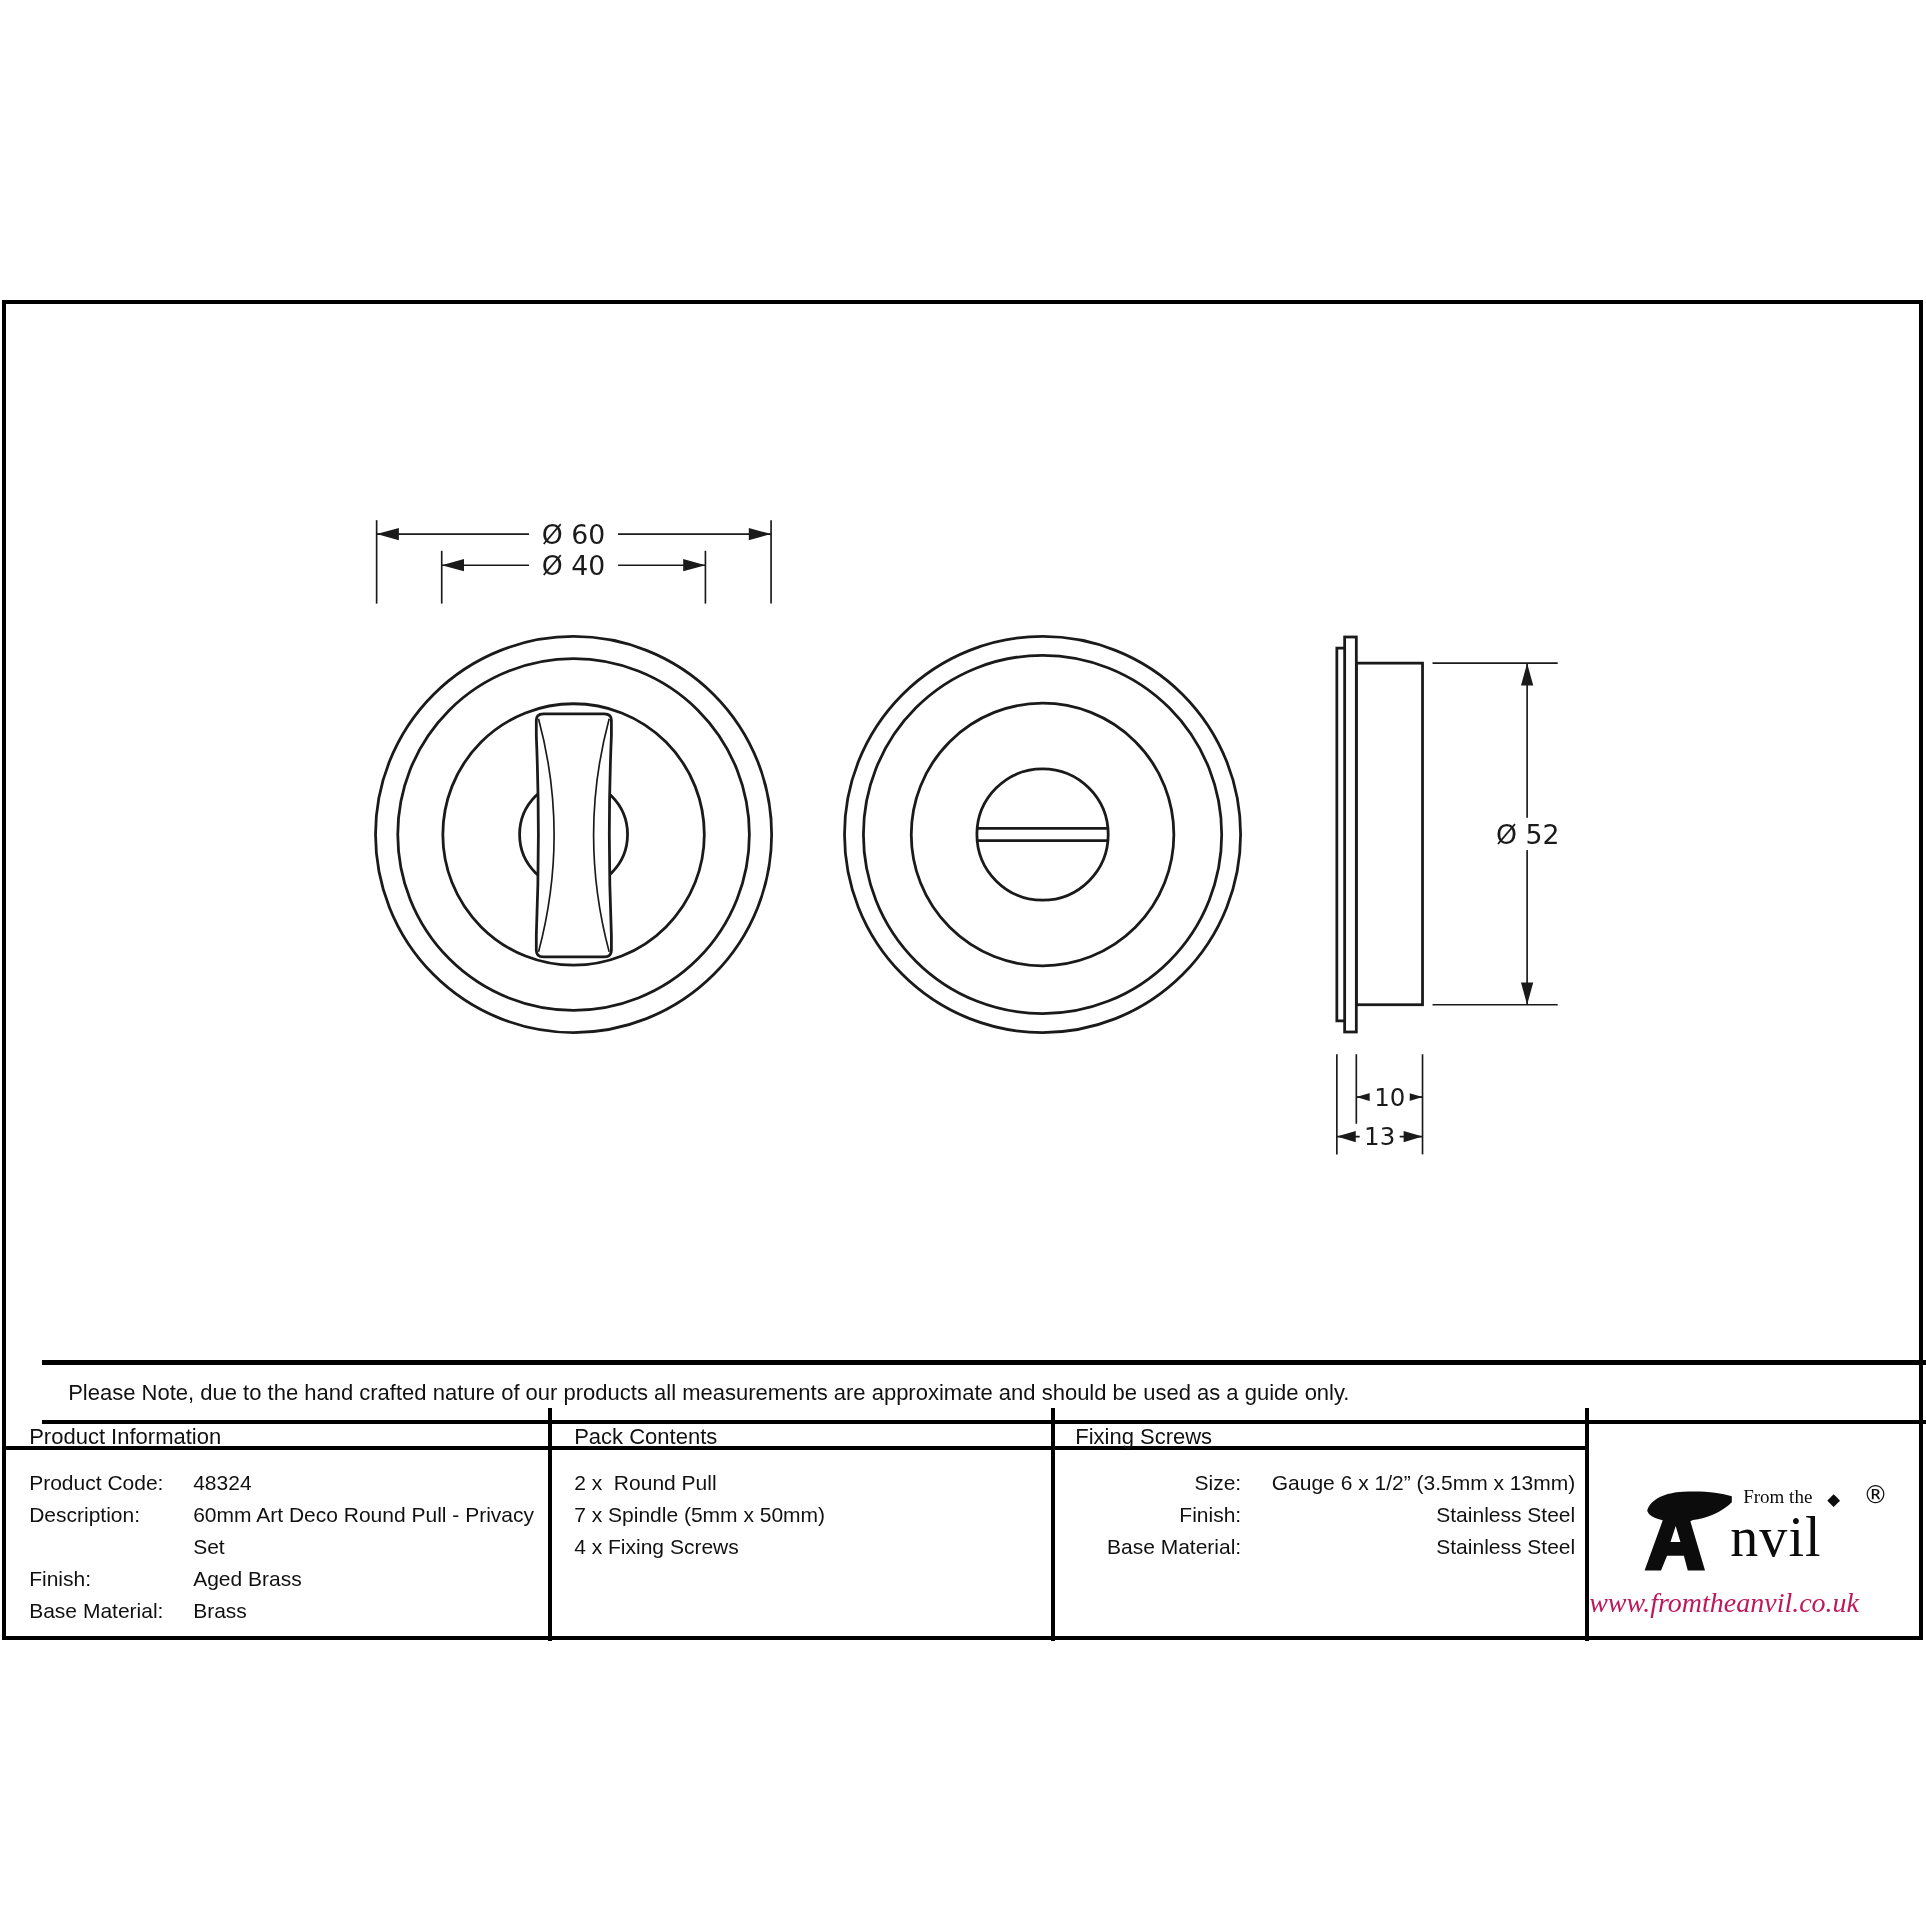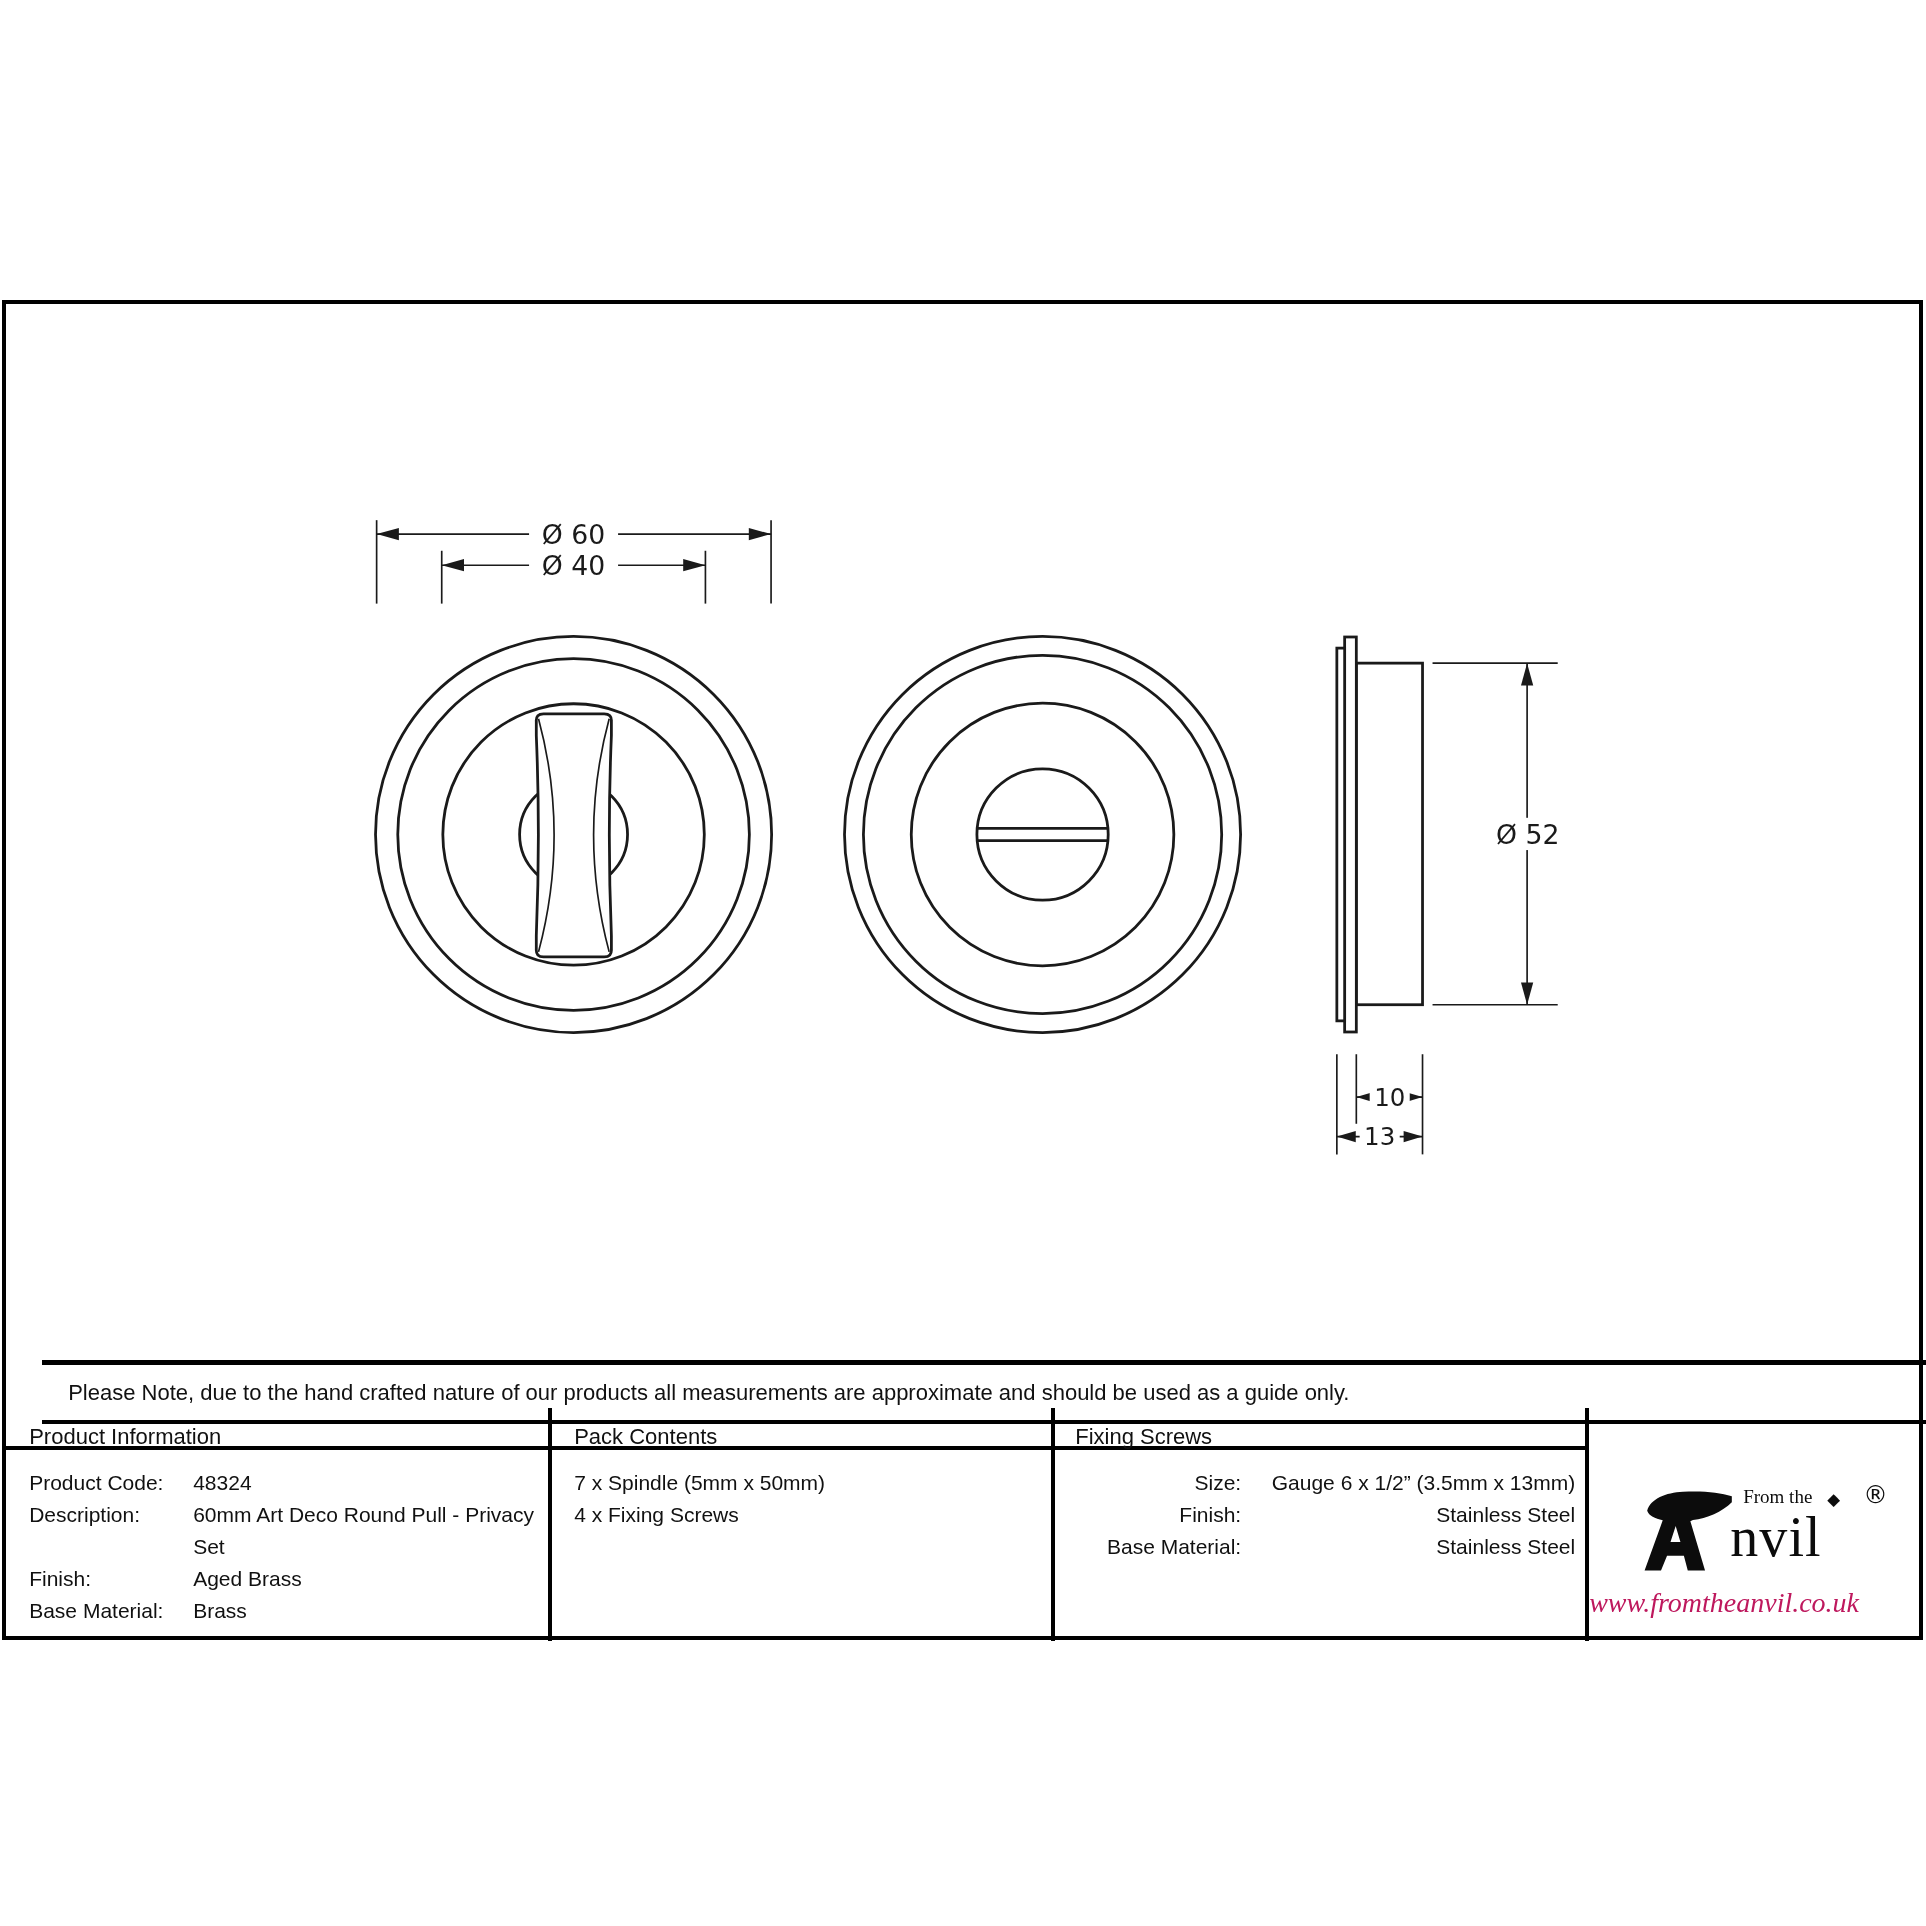--- a/index.html
+++ b/index.html
@@ -164,20 +164,21 @@
       <span class="lab">Finish:</span>
       <span class="val">Aged Brass</span>
     </div>
     <div class="kv">
       <span class="lab">Base Material:</span>
       <span class="val">Brass</span>
     </div>
   </div>
 
   <div class="cell-body cb2">
+    <div class="pc-item">2 x  Round Pull</div>
     <div class="pc-item">7 x Spindle (5mm x 50mm)</div>
     <div class="pc-item">4 x Fixing Screws</div>
   </div>
 
   <div class="cell-body cb3">
     <div class="kv">
       <span class="lab">Size:</span>
       <span class="val">Gauge 6 x 1/2” (3.5mm x 13mm)</span>
     </div>
     <div class="kv">

